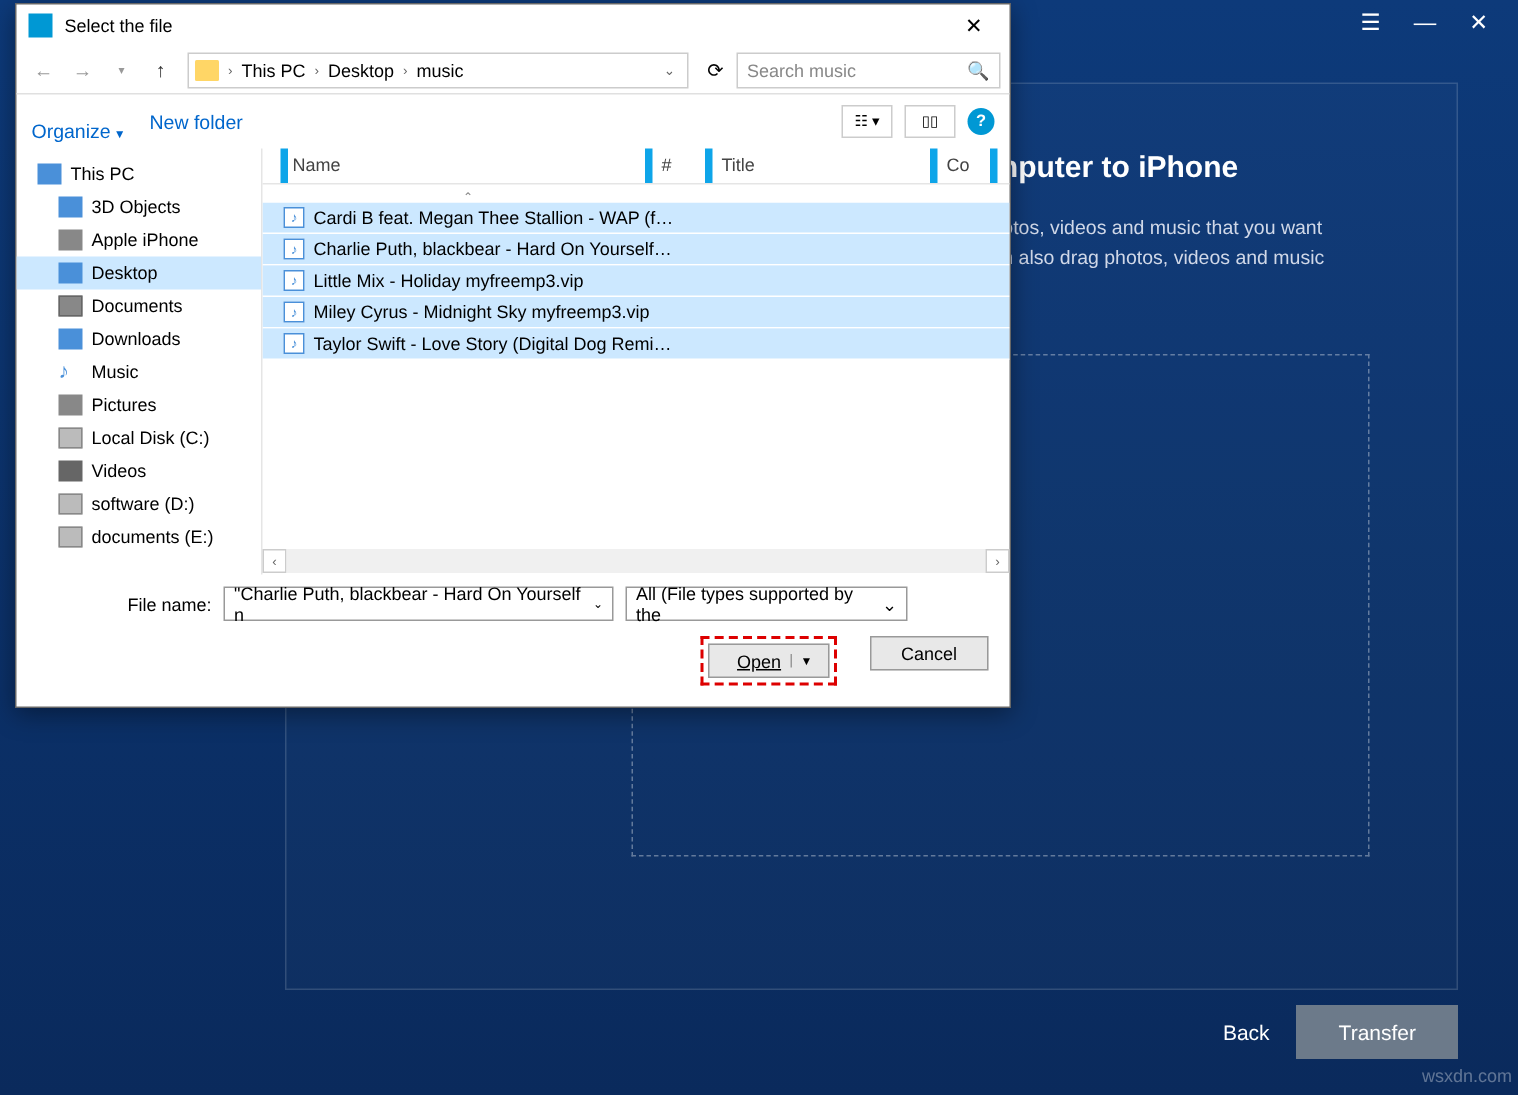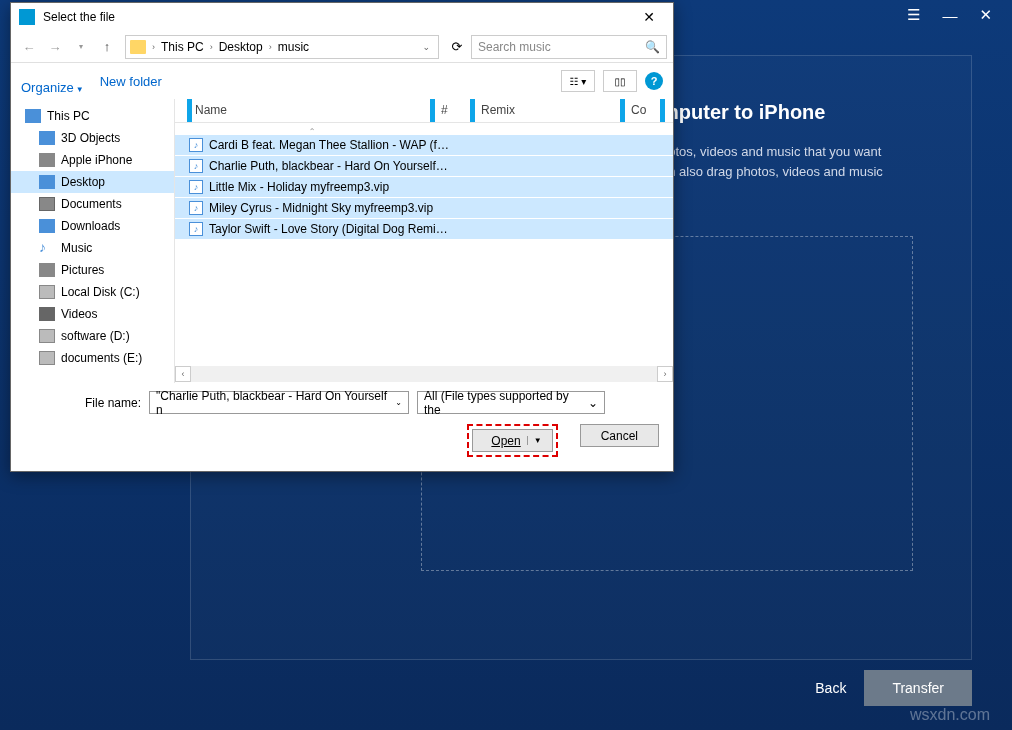--- a/index.html
+++ b/index.html
@@ -26,21 +26,21 @@
 
 .dlg-nav { height: 32px; display: flex; align-items: center; padding: 0 6px; gap: 2px; border-bottom: 1px solid #e0e0e0; }
 .nav-btn { width: 24px; height: 24px; display: flex; align-items: center; justify-content: center; color: #999; font-size: 13px; cursor: pointer; }
 .nav-btn.enabled { color: #333; }
 .breadcrumb { flex: 1; height: 24px; border: 1px solid #ccc; display: flex; align-items: center; padding: 0 4px; font-size: 12px; gap: 4px; margin: 0 4px; }
 .breadcrumb .folder-icon { width: 16px; height: 14px; background: #ffd666; border-radius: 1px; margin-right: 2px; }
 .breadcrumb .sep { color: #666; font-size: 9px; }
 .breadcrumb .crumb { padding: 0 2px; cursor: pointer; }
 .bc-drop { margin-left: auto; color: #666; font-size: 9px; padding: 0 4px; }
 .refresh { width: 24px; height: 24px; display: flex; align-items: center; justify-content: center; cursor: pointer; font-size: 13px; border: 1px solid transparent; }
-.search { width: 196px; height: 24px; border: 1px solid #ccc; display: flex; align-items: center; padding: 0 6px; font-size: 12px; color: #888; }
+.search { width: 176px; height: 24px; border: 1px solid #ccc; display: flex; align-items: center; padding: 0 6px; font-size: 12px; color: #888; }
 .search span:last-child { margin-left: auto; font-size: 12px; }
 
 .dlg-toolbar { height: 36px; display: flex; align-items: center; padding: 0 10px; gap: 16px; font-size: 13px; }
 .org { color: #0066cc; cursor: pointer; margin-top: 12px; }
 .org .chev { font-size: 8px; margin-left: 2px; }
 .newf { color: #0066cc; cursor: pointer; }
 .tb-right { margin-left: auto; display: flex; gap: 8px; align-items: center; }
 .viewbtn { width: 34px; height: 22px; border: 1px solid #ccc; display: flex; align-items: center; justify-content: center; font-size: 10px; cursor: pointer; }
 .help { width: 18px; height: 18px; border-radius: 50%; background: #0098d4; color: #fff; display: flex; align-items: center; justify-content: center; font-size: 11px; font-weight: bold; cursor: pointer; }
 
@@ -78,21 +78,21 @@
 .fn-label { font-size: 12px; width: 116px; text-align: right; }
 .fn-input { flex: 1; height: 23px; border: 1px solid #999; padding: 0 6px; font-size: 12px; display: flex; align-items: center; justify-content: space-between; max-width: 260px; }
 .fn-input .chev { font-size: 8px; }
 .ft-select { width: 188px; height: 23px; border: 1px solid #999; padding: 0 6px; font-size: 12px; display: flex; align-items: center; justify-content: space-between; }
 .btn-row { display: flex; justify-content: flex-end; gap: 22px; padding-right: 0px; }
 .open-wrap { border: 2px dashed #d00; padding: 3px; }
 .btn { height: 23px; border: 1px solid #999; background: #e8e8e8; font-size: 12px; padding: 0 20px; cursor: pointer; display: flex; align-items: center; gap: 6px; }
 .btn.open { padding: 0 10px 0 18px; }
 .btn .split { border-left: 1px solid #999; padding-left: 6px; font-size: 8px; }
 
-.watermark { position: absolute; right: 22px; bottom: 6px; color: rgba(255,255,255,0.35); font-size: 16px; }
+.watermark { position: absolute; right: 4px; bottom: 6px; color: rgba(255,255,255,0.35); font-size: 12px; }
 </style>
 </head>
 <body>
 
 <div class="bg-app">
   <div class="bg-titlebar">
     <span>☰</span>
     <span>—</span>
     <span>✕</span>
   </div>
@@ -201,21 +201,21 @@
           <div class="tree-icon ico-disk"></div>
           <span>documents (E:)</span>
         </div>
     </div>
 
     <div class="filepane">
       <div class="cols">
         <div></div>
         <div><span>Name</span></div>
         <div>#</div>
-        <div>Remix</div>
+        <div>Title</div>
         <div>Co</div>
       </div>
       <div class="cols" style="height:12px;border:none;">
         <div style="border:none"></div>
           <div class="sort" style="border:none">⌃</div>
           <div style="border:none"></div>
           <div style="border:none"></div>
           <div style="border:none"></div>
       </div>
       <div class="filelist">

